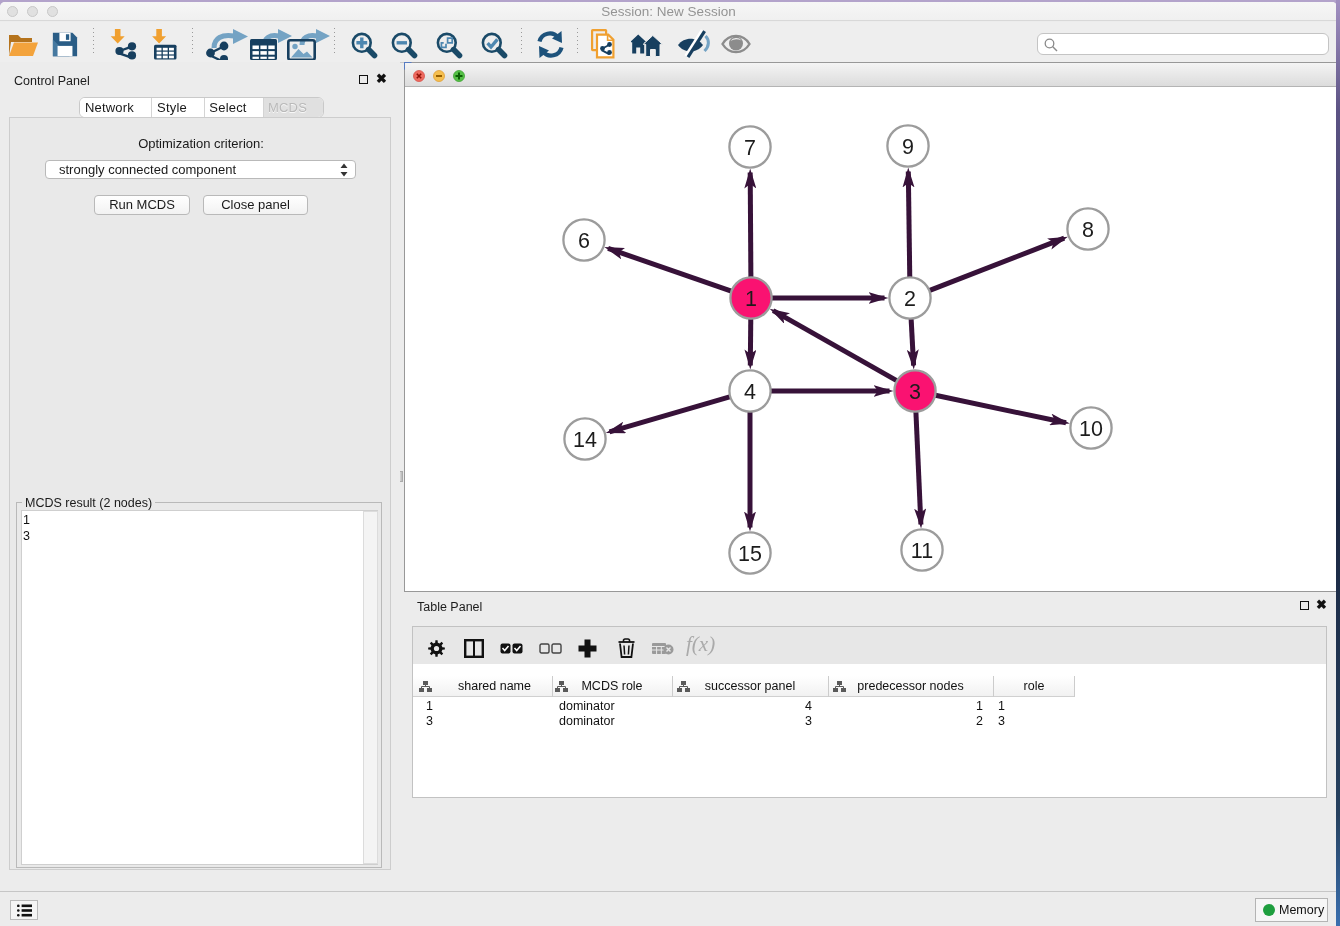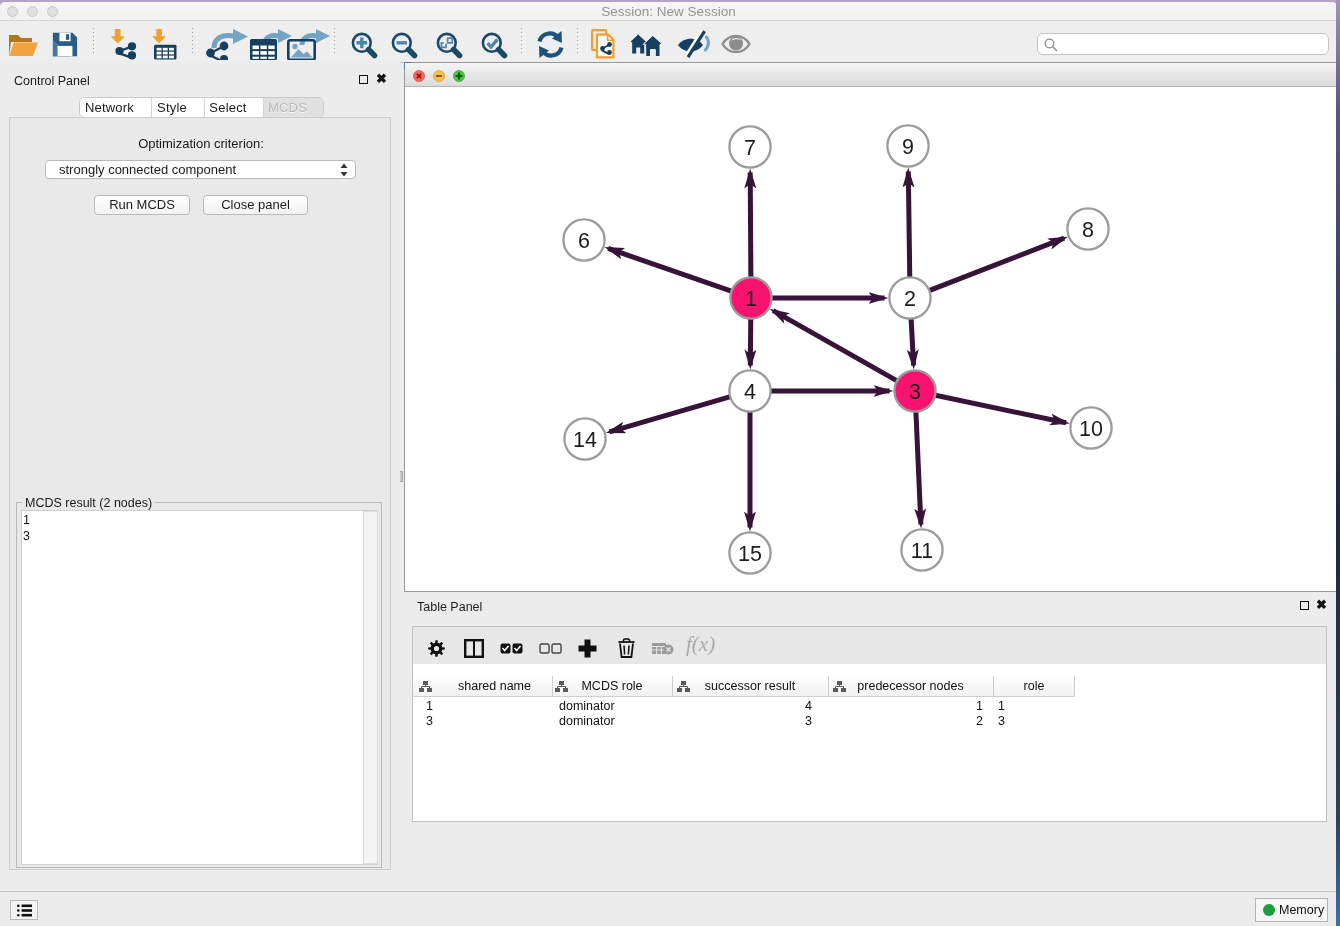--- a/index.html
+++ b/index.html
@@ -31,21 +31,21 @@
 #mcds-fieldset { position:absolute; left:6px; top:384px; width:366px; height:366px; border:1px solid #b9b9b9; }
 #mcds-label { position:absolute; left:5px; top:-7px; background:#e9e9e9; font-size:12.5px; color:#1a1a1a; padding:0 3px; }
 #mcds-white { position:absolute; left:4px; top:7px; width:357px; height:355px; background:#fff; border:1px solid #cfcfcf; font-size:12.5px; color:#111; line-height:16px; padding:1px 0 0 1px; }
 #mcds-scroll { position:absolute; left:346px; top:8px; width:15px; height:353px; background:#f4f4f4; border:1px solid #dcdcdc; }
 
 #netwin { left:404px; top:62px; width:935px; height:530px; background:#fff; border:1px solid #989898; }
 #net-titlebar { position:absolute; left:0; top:0; width:933px; height:24px; background:linear-gradient(#f4f4f4,#dcdcdc); border-bottom:1px solid #b4b4b4; }
 #net-title { position:absolute; left:0; top:7px; width:933px; text-align:center; font-size:13.5px; font-weight:700; color:#1a1a1a; }
 
 #tpanel { left:400px; top:592px; width:940px; height:299px; background:#ececec; }
-#tp-box { position:absolute; left:12px; top:34px; width:915px; height:196px; background:#fff; border:1px solid #c2c2c2; }
+#tp-box { position:absolute; left:12px; top:34px; width:915px; height:172px; background:#fff; border:1px solid #c2c2c2; }
 #tp-toolbar { position:absolute; left:0; top:0; width:913px; height:37px; background:#e7e7e7; }
 #tp-header { position:absolute; left:0; top:49px; width:662px; height:21px; background:linear-gradient(#ffffff,#f1f1f1); border-bottom:1px solid #d0d0d0; font-size:12.5px; color:#111; }
 .th { position:absolute; top:3px; text-align:center; }
 .icon-col { width:13px; height:11px; }
 .thsep { position:absolute; top:0; width:1px; height:21px; background:#cccccc; }
 .tr1 { position:absolute; font-size:12.5px; color:#111; }
 #tp-tabs { position:absolute; left:293px; top:273px; height:21px; display:flex; border:1px solid #c9c9c9; border-radius:6px; overflow:hidden; background:#fff; }
 
 #statusbar { left:0; top:891px; width:1340px; height:35px; background:#ececec; border-top:1px solid #c6c6c6; }
 #sb-btn { position:absolute; left:10px; top:8px; width:28px; height:20px; background:#f4f4f4; border:1px solid #b9b9b9; }
@@ -355,21 +355,21 @@
           <use href="#colicon"></use>
         </svg>
       <div class="th" style="left:12px;width:139px;">shared name</div>
       <svg class="abs icon-col" style="left:142px;top:5px;">
           <use href="#colicon"></use>
         </svg>
       <div class="th" style="left:139px;width:120px;">MCDS role</div>
       <svg class="abs icon-col" style="left:264px;top:5px;">
           <use href="#colicon"></use>
         </svg>
-      <div class="th" style="left:259px;width:156px;">successor result</div>
+      <div class="th" style="left:259px;width:156px;">successor panel</div>
       <svg class="abs icon-col" style="left:420px;top:5px;">
           <use href="#colicon"></use>
         </svg>
       <div class="th" style="left:415px;width:165px;">predecessor nodes</div>
       <div class="th" style="left:580px;width:82px;">role</div>
       <div class="thsep" style="left:139px;"></div>
       <div class="thsep" style="left:259px;"></div>
       <div class="thsep" style="left:415px;"></div>
       <div class="thsep" style="left:580px;"></div>
       <div class="thsep" style="left:661px;"></div>

